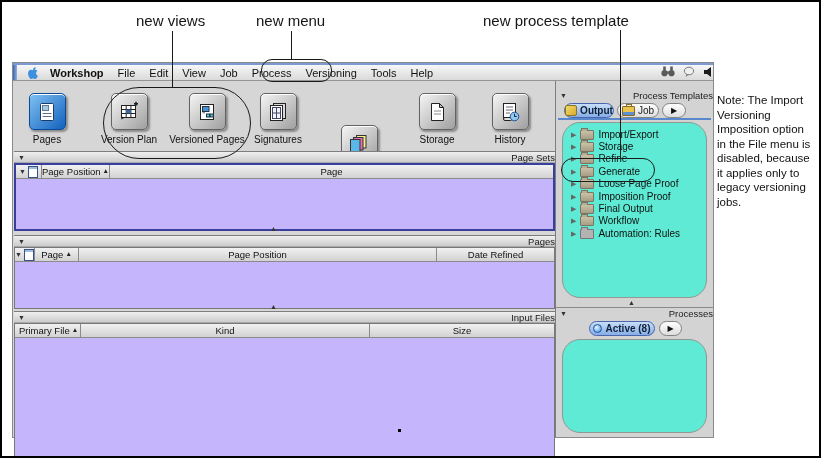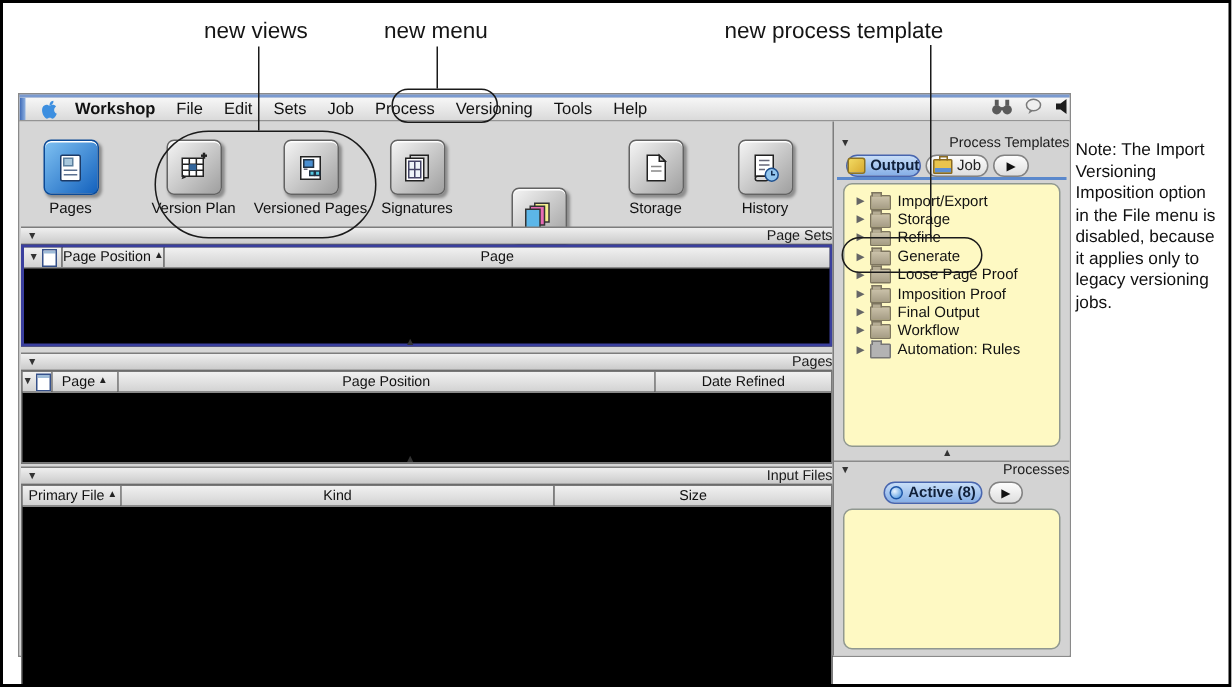--- a/index.html
+++ b/index.html
@@ -37,41 +37,41 @@
     display:flex;align-items:center;justify-content:center;}
   .tool-btn.blue{background:linear-gradient(135deg,#7fc1f2,#1361bd);border-color:#0c4a96;}
   .tool-label{font-size:10px;margin-top:4px;color:#111;}
 
   .strip{position:absolute;left:0;width:100%;height:12px;box-sizing:border-box;
     background:linear-gradient(#efefef,#cccccc);border-top:1px solid #7d7d7d;border-bottom:1px solid #a9a9a9;
     display:flex;align-items:center;gap:4px;padding-left:4px;font-size:9.5px;color:#1a1a1a;justify-content:space-between;}
   .tri-down{font-size:7px;color:#333;line-height:1;}
   .tri-right{font-size:7px;color:#666;line-height:1;}
 
-  .dtable{position:absolute;left:0;width:100%;box-sizing:border-box;background:#000000;border:1px solid #787878;}
+  .dtable{position:absolute;left:0;width:100%;box-sizing:border-box;background:#c4b5fd;border:1px solid #787878;}
   .dtable.focus{border:2px solid #3a3f9e;}
   .thead{display:flex;height:13px;border-bottom:1px solid #8a8a8a;}
   .th{box-sizing:border-box;border-right:1px solid #8a8a8a;background:linear-gradient(#f1f1f1,#d2d2d2);
     font-size:9.5px;display:flex;align-items:center;justify-content:center;gap:2px;overflow:hidden;white-space:nowrap;}
   .th.last{border-right:none;}
   .th.left{justify-content:flex-start;padding-left:4px;}
   .caret{font-size:6.5px;color:#222;line-height:1;}
   .mini-doc{width:8px;height:10px;background:#fff;border:1px solid #35508a;box-shadow:inset 0 2px 0 #9fbcd8;flex:none;}
   .pane-caret{position:absolute;font-size:7px;color:#333;line-height:1;z-index:6;}
   .dot{position:absolute;width:3px;height:3px;background:#000;z-index:6;}
 
   
   .sidebar{position:absolute;left:542px;top:0;right:0;bottom:0;background:#d3d3d3;border-left:1px solid #7d7d7d;}
   .cap{position:absolute;height:15px;box-sizing:border-box;border-radius:8px;display:flex;align-items:center;
     justify-content:center;gap:3px;font-size:10px;font-weight:bold;color:#10203a;}
   .cap.blue{background:linear-gradient(#c8def8,#85aee6);border:1.5px solid #4865ae;}
   .cap.white{background:linear-gradient(#fdfdfd,#dedede);border:1px solid #828282;font-weight:normal;color:#222;}
   .cap.arrow{font-size:8px;color:#111;}
   .tab-rule{position:absolute;left:2px;right:2px;height:2px;background:#5a88cc;}
-  .listbox{position:absolute;left:6px;right:6px;box-sizing:border-box;background:#fef9c3;border:1px solid #909890;border-radius:6px;}
+  .listbox{position:absolute;left:6px;right:6px;box-sizing:border-box;background:#5eead4;border:1px solid #909890;border-radius:18px;}
   .trow{display:flex;align-items:center;gap:4px;height:12.4px;padding-left:8px;font-size:10px;color:#111;}
   .folder{width:12px;height:8px;background:linear-gradient(#cac1a9,#a69d86);border:1px solid #7d755f;border-radius:1px;position:relative;flex:none;margin-top:1px;}
   .folder::before{content:"";position:absolute;top:-3px;left:0;width:5px;height:2px;background:#b5ac94;border:1px solid #7d755f;border-bottom:none;}
   .folder.gray{background:#b3b3b3;border-color:#767676;}
   .folder.gray::before{background:#b3b3b3;border-color:#767676;}
   .glob-ic{width:10px;height:9px;background:linear-gradient(135deg,#f2da62,#d8aa30);border:1px solid #8f7420;border-radius:2px;flex:none;}
   .job-ic{width:11px;height:8px;background:#e9c44e;border:1px solid #8a6a20;border-radius:1px;position:relative;flex:none;box-shadow:inset 0 -3px 0 #5e8fd2;}
   .job-ic::before{content:"";position:absolute;top:-3px;left:3px;width:4px;height:2px;border:1px solid #8a6a20;border-bottom:none;}
   .active-ic{width:9px;height:9px;border-radius:50%;background:radial-gradient(circle at 35% 35%,#eaf4ff,#3f8ede);border:1px solid #1c55a6;flex:none;box-sizing:border-box;}
 </style>
@@ -97,21 +97,21 @@
   <div class="menubar">
     <span class="edge"></span>
     <span class="apple">
       <svg width="12" height="14" viewBox="0 0 14 16">
           <path fill="#3d8fe0" d="M9.4 3.6c.8-.9.7-2.2.6-2.4-.9 0-1.9.6-2.4 1.3-.5.7-.6 1.6-.5 2.2.9.1 1.8-.4 2.3-1.1zM10.6 8.3c0-1.7 1.4-2.5 1.5-2.6-.8-1.2-2.1-1.4-2.5-1.4-1.1-.1-2.1.6-2.6.6-.6 0-1.4-.6-2.3-.6-1.2 0-2.3.7-2.9 1.8-1.2 2.2-.3 5.4 .9 7.2.6.9 1.3 1.8 2.2 1.8.9 0 1.2-.6 2.3-.6s1.4.6 2.3.6c1 0 1.6-.9 2.2-1.8.7-1 .9-2 1-2.1-.1 0-2.1-.8-2.1-2.9z"></path>
         </svg>
     </span>
     <span class="menu-item menu-app">Workshop</span>
     <span class="menu-item">File</span>
     <span class="menu-item">Edit</span>
-    <span class="menu-item">Sets</span>
+    <span class="menu-item">View</span>
     <span class="menu-item">Job</span>
     <span class="menu-item">Process</span>
     <span class="menu-item">Versioning</span>
     <span class="menu-item">Tools</span>
     <span class="menu-item">Help</span>
     <span class="menu-icons">
       <span>
         <svg width="14" height="11" viewBox="0 0 14 11" fill="#5a5a5a">
             <rect x="2.2" y="0.5" width="2.6" height="4"></rect>
             <rect x="9.2" y="0.5" width="2.6" height="4"></rect>

